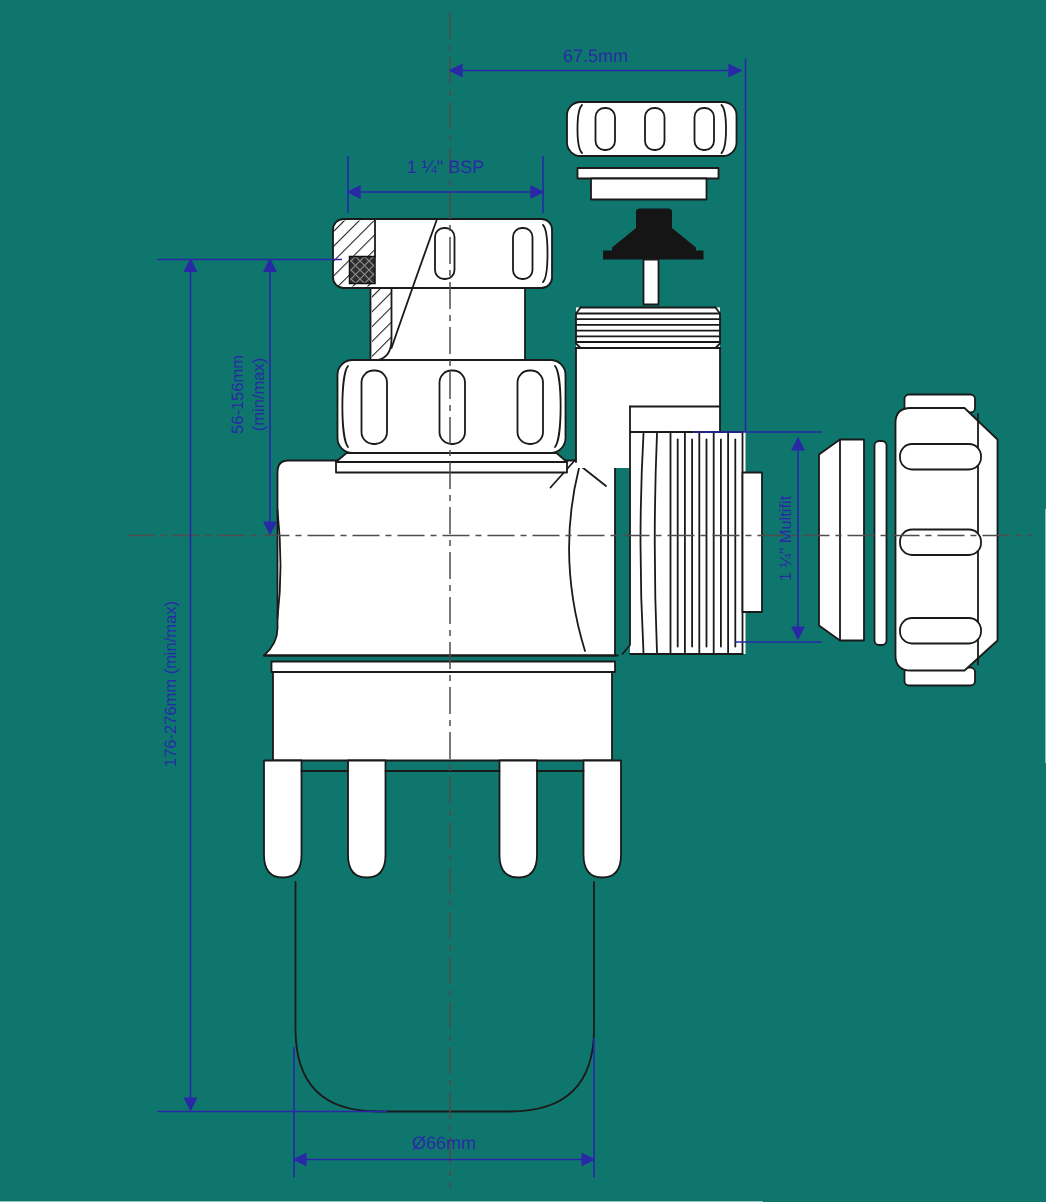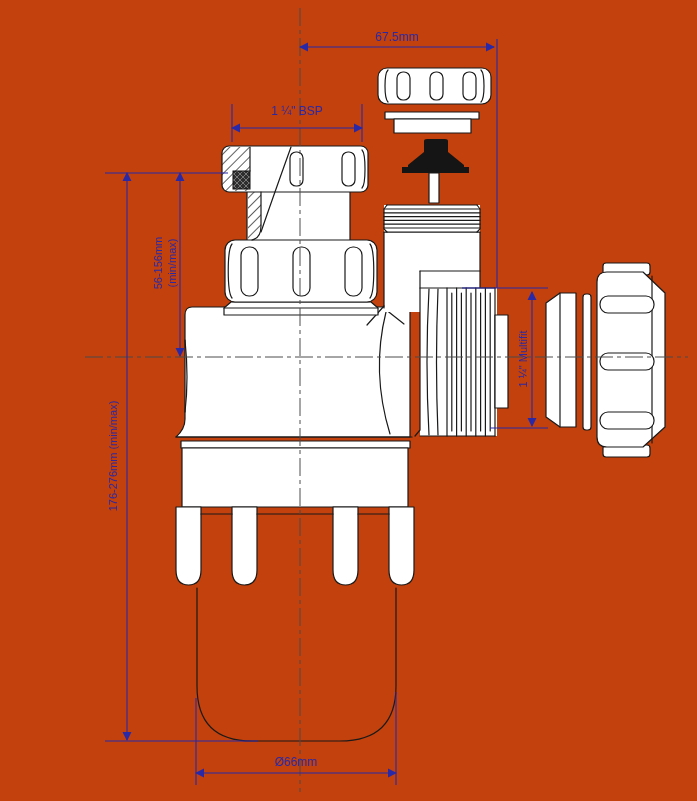--- a/index.html
+++ b/index.html
@@ -1,16 +1,16 @@
 <!DOCTYPE html>
 <html style="--dim: #2929a8; --blk: #1a1a1a; --cl: #4d4d4d;"><head>
 <meta charset="utf-8">
 <style>
   html,body{margin:0;padding:0;background:#fff;}
-  .stage{width:697px;height:801px;position:relative;background:#c2410c;overflow:hidden;}
+  .stage{width:697px;height:801px;position:relative;background:#0f766e;overflow:hidden;}
   svg{display:block;}
   .blk{stroke:var(--blk,#1a1a1a);fill:none;stroke-width:1.2;stroke-linejoin:round;stroke-linecap:round;}
   .wht{stroke:var(--blk,#1a1a1a);fill:#fff;stroke-width:1.2;stroke-linejoin:round;}
   .whtnostroke{fill:#fff;stroke:none;}
   .dk{fill:#151515;stroke:none;}
   .cl{stroke:var(--cl,#4d4d4d);stroke-width:1;stroke-dasharray:18 4 4 4;fill:none;}
   .dim{stroke:var(--dim,#2929a8);stroke-width:1.1;fill:none;}
   .dimtxt{fill:var(--dim,#2929a8);font-family:"Liberation Sans",sans-serif;font-size:12px;stroke:none;}
   .dimtxt.sm{font-size:11px;}
   .mkr{fill:var(--dim,#2929a8);}

